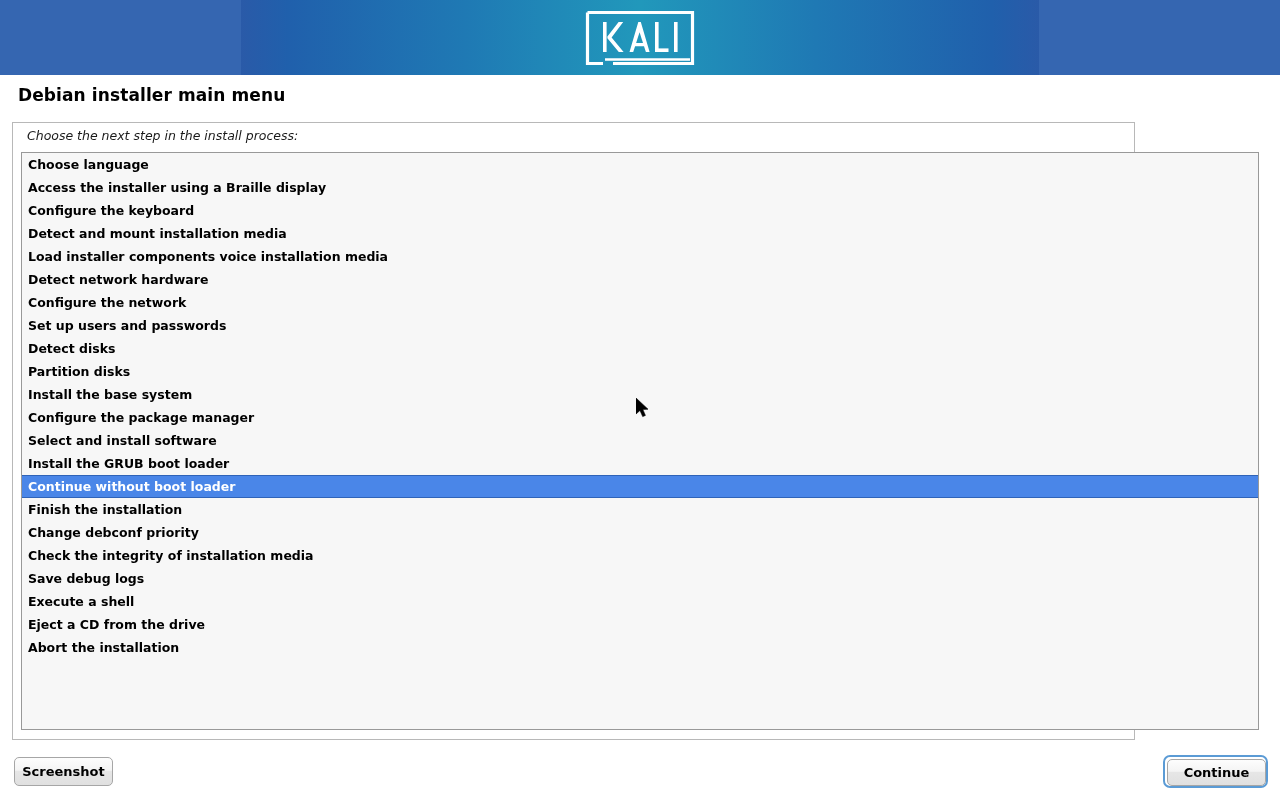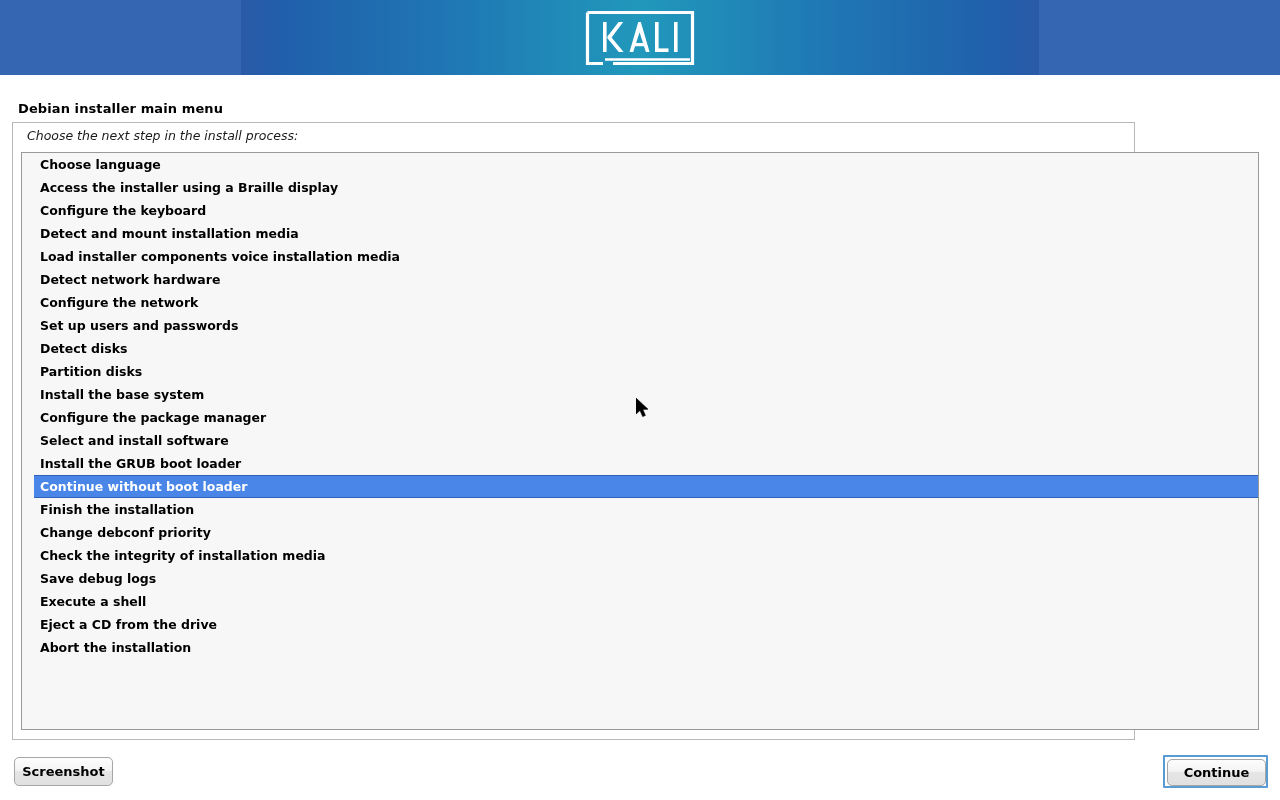--- a/index.html
+++ b/index.html
@@ -63,25 +63,24 @@
     width: 114px;
     height: 60px;
   }
   .kali-logo svg { display: block; }
 
   
   .page-title {
     position: absolute;
     left: 18px;
     top: 85px;
-    font-size: 13px;
+    font-size: 17px;
     font-weight: bold;
     color: #000000;
     letter-spacing: 0.1px;
-    margin-top: 16px;
   }
 
   
   .outer-frame {
     position: absolute;
     left: 12px;
     top: 122px;
     width: 1123px;
     height: 618px;
     border: 1px solid #b8b8b8;
@@ -112,21 +111,20 @@
   }
   .list-item {
     height: 23px;
     line-height: 23px;
     padding-left: 6px;
     font-size: 12.5px;
     font-weight: bold;
     color: #000000;
     white-space: nowrap;
     box-sizing: border-box;
-    margin-left: 12px;
   }
   .list-item.selected {
     background: #4a86e8;
     color: #ffffff;
     border-top: 1px solid #2f63b8;
     border-bottom: 1px solid #2f63b8;
     height: 23px;
     line-height: 21px;
   }
 
@@ -150,21 +148,21 @@
     height: 29px;
     line-height: 27px;
   }
   .btn-continue-wrap {
     position: absolute;
     left: 1163px;
     top: 755px;
     width: 105px;
     height: 33px;
     border: 2px solid #5b9bd5;
-    border-radius: 1px;
+    border-radius: 7px;
     box-sizing: border-box;
     background: transparent;
   }
   .btn-continue {
     left: 2px;
     top: 2px;
     width: 99px;
     height: 27px;
     line-height: 25px;
     position: absolute;

